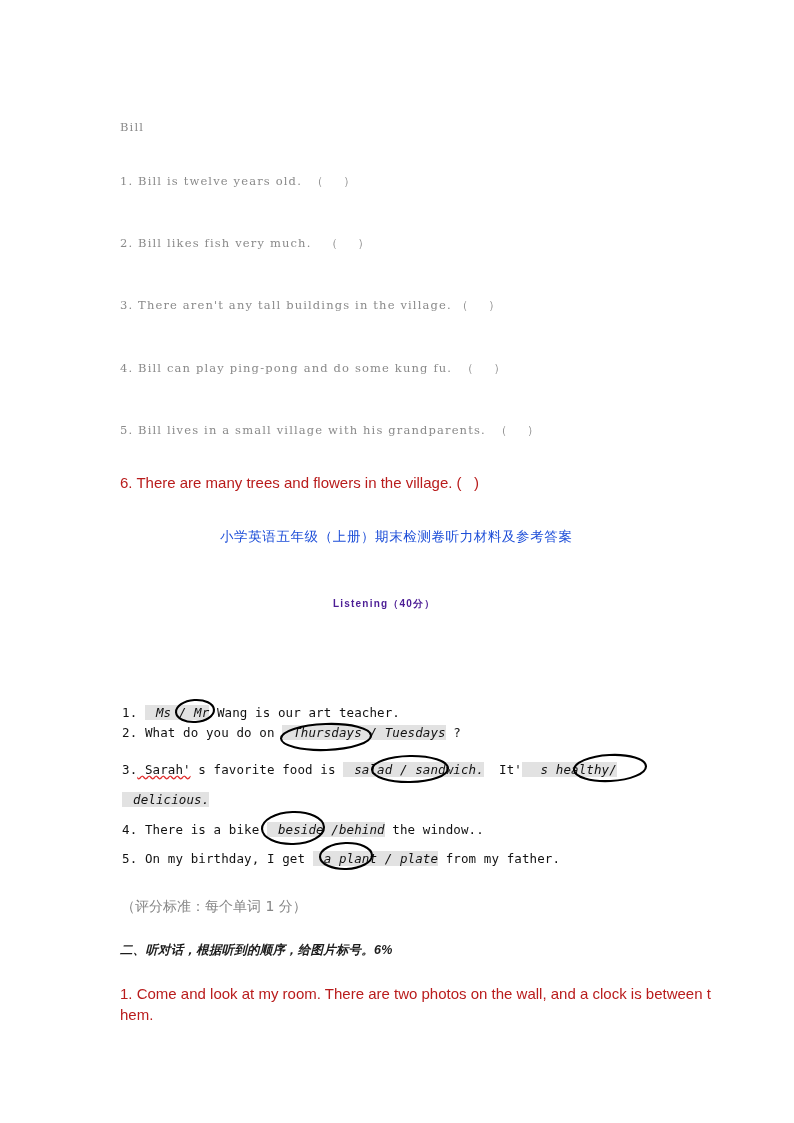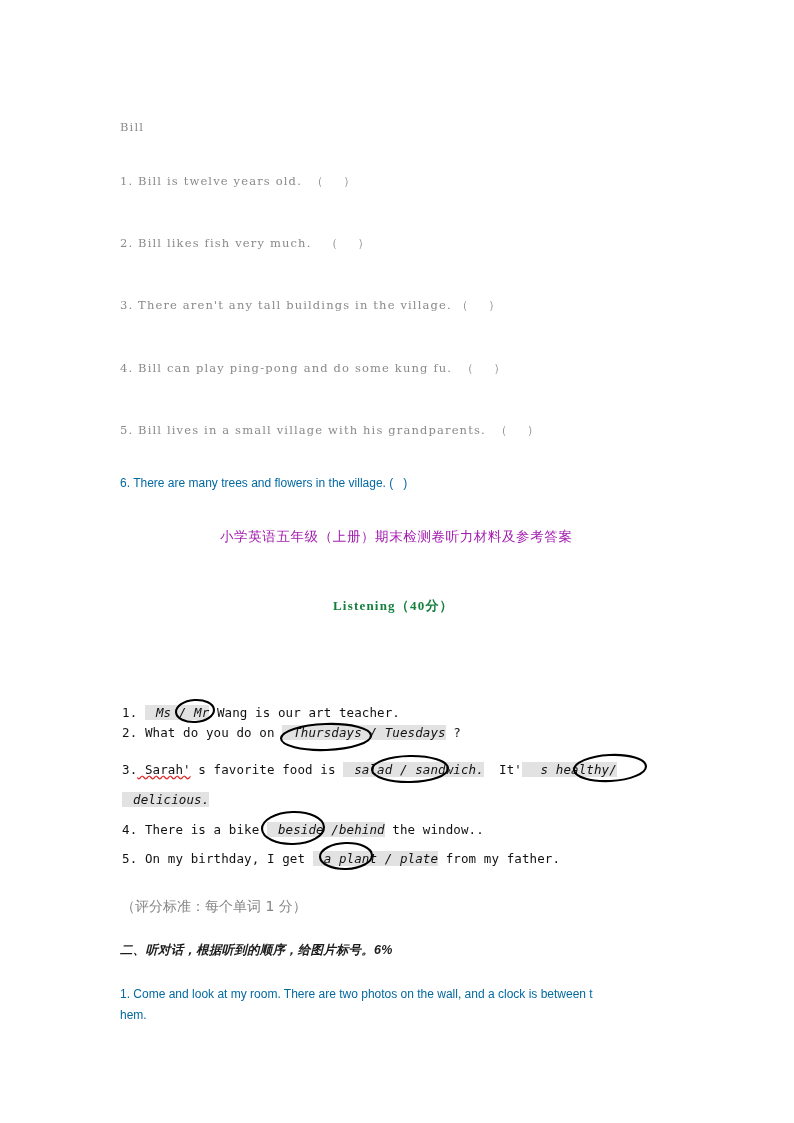--- a/index.html
+++ b/index.html
@@ -30,41 +30,41 @@
     font-family: "DejaVu Serif", "Liberation Serif", serif;
     font-size: 11.5px;
     letter-spacing: 1.15px;
     color: #8a8a8a;
     white-space: pre;
     line-height: 16px;
   }
   .sans-dark {
     position: absolute;
     font-family: "Liberation Sans", sans-serif;
-    font-size: 12px;
-    color: #0369a1;
+    font-size: 15px;
+    color: #b91c1c;
     white-space: pre;
     line-height: 18px;
   }
 
   
   .title-cn {
     position: absolute;
     font-family: Liberation Sans, sans-serif;
     font-size: 13.5px;
-    color: #a21caf;
+    color: #1d4ed8;
     letter-spacing: 0.6px;
     white-space: pre;
   }
   .title-listening {
     position: absolute;
-    font-family: Liberation Serif, serif;
-    font-size: 13px;
+    font-family: Liberation Sans, sans-serif;
+    font-size: 10px;
     font-weight: bold;
-    color: #15803d;
+    color: #4c1d95;
     letter-spacing: 1.2px;
     white-space: pre;
   }
 
   
   .sec-head {
     position: absolute;
     font-family: "DejaVu Sans", "Liberation Sans", sans-serif;
     font-size: 12.5px;
     font-weight: bold;

